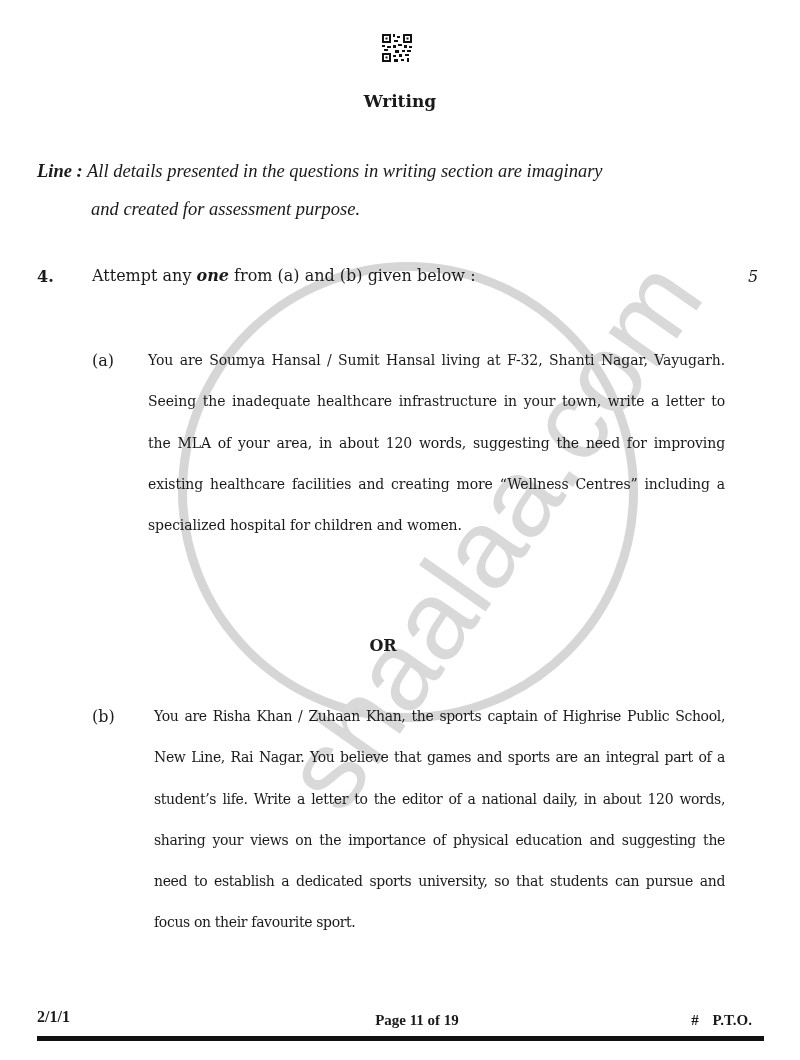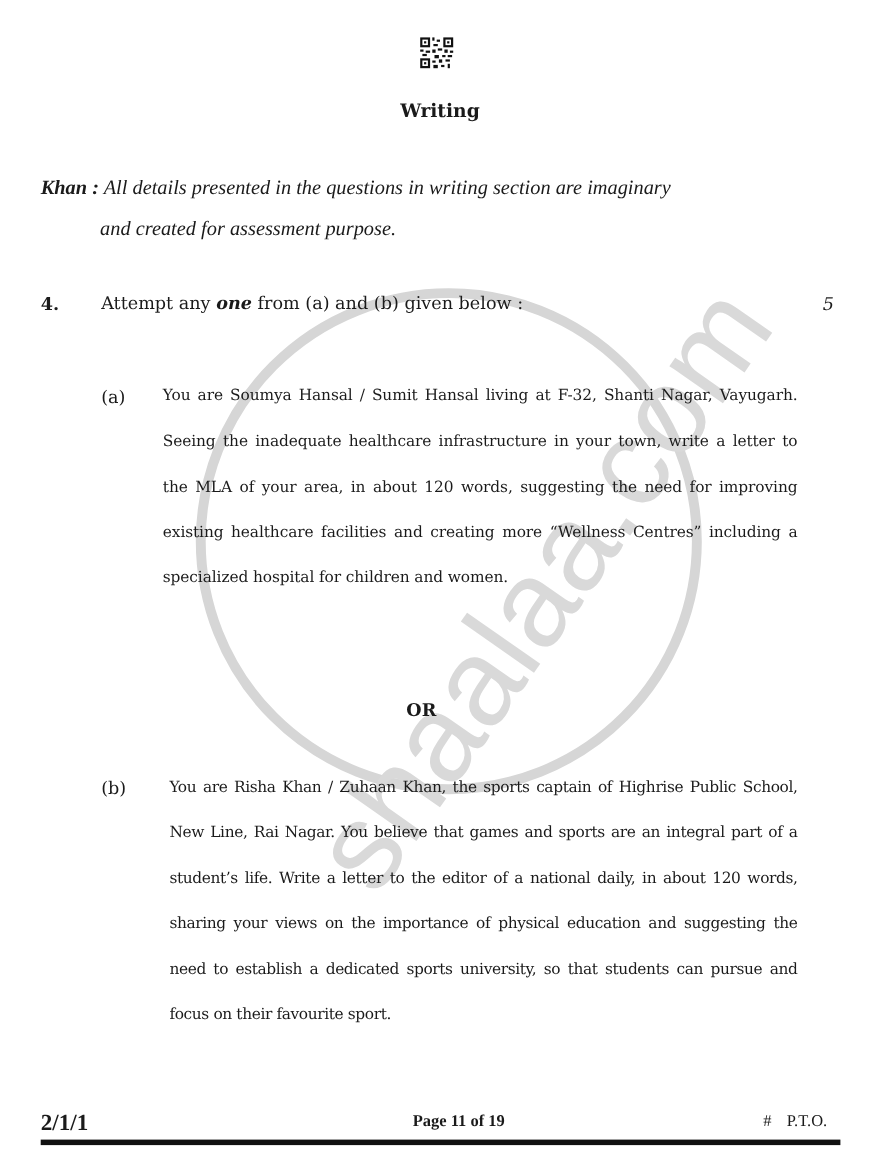--- a/index.html
+++ b/index.html
@@ -118,38 +118,38 @@
       font-weight: bold;
       font-size: 16px;
       margin-top: 16px;
     }
     .footer-left {
       position: absolute;
       left: 37px;
       top: 1008px;
       font-family: "Liberation Serif", serif;
       font-weight: bold;
-      font-size: 21px;
+      font-size: 16px;
     }
     .footer-center {
       position: absolute;
       left: 0; width: 800px;
       top: 1012px;
       text-align: center;
       font-family: "Liberation Serif", serif;
       font-weight: bold;
       font-size: 15px;
       padding-left: 17px;
     }
     .footer-right {
       position: absolute;
       right: 48px;
       top: 1012px;
       font-family: "Liberation Serif", serif;
-      font-weight: normal;
+      font-weight: bold;
       font-size: 15px;
       word-spacing: 10px;
     }
     .footer-rule {
       position: absolute;
       left: 37px;
       top: 1036px;
       width: 727px;
       height: 5px;
       background: #111111;
@@ -193,21 +193,21 @@
       <rect x="18" y="21" width="3" height="3" fill="#111"></rect>
       <rect x="24" y="21" width="4" height="2" fill="#111"></rect>
       <rect x="13" y="26" width="4" height="3" fill="#111"></rect>
       <rect x="20" y="26" width="3" height="2" fill="#111"></rect>
       <rect x="26" y="25" width="2" height="4" fill="#111"></rect>
     </svg>
 
     <div class="section-title">Writing</div>
 
     <div class="note">
-      <span class="note-label">Khan :</span>
+      <span class="note-label">Line :</span>
       <span>All details presented in the questions in writing section are imaginary</span>
       <span class="indent">and created for assessment purpose.</span>
     </div>
 
     <div class="q-num">4.</div>
     <div class="q-text">
       <span>Attempt any </span><span class="em">one</span><span> from (a) and (b) given below :</span>
     </div>
     <div class="q-marks">5</div>
 

